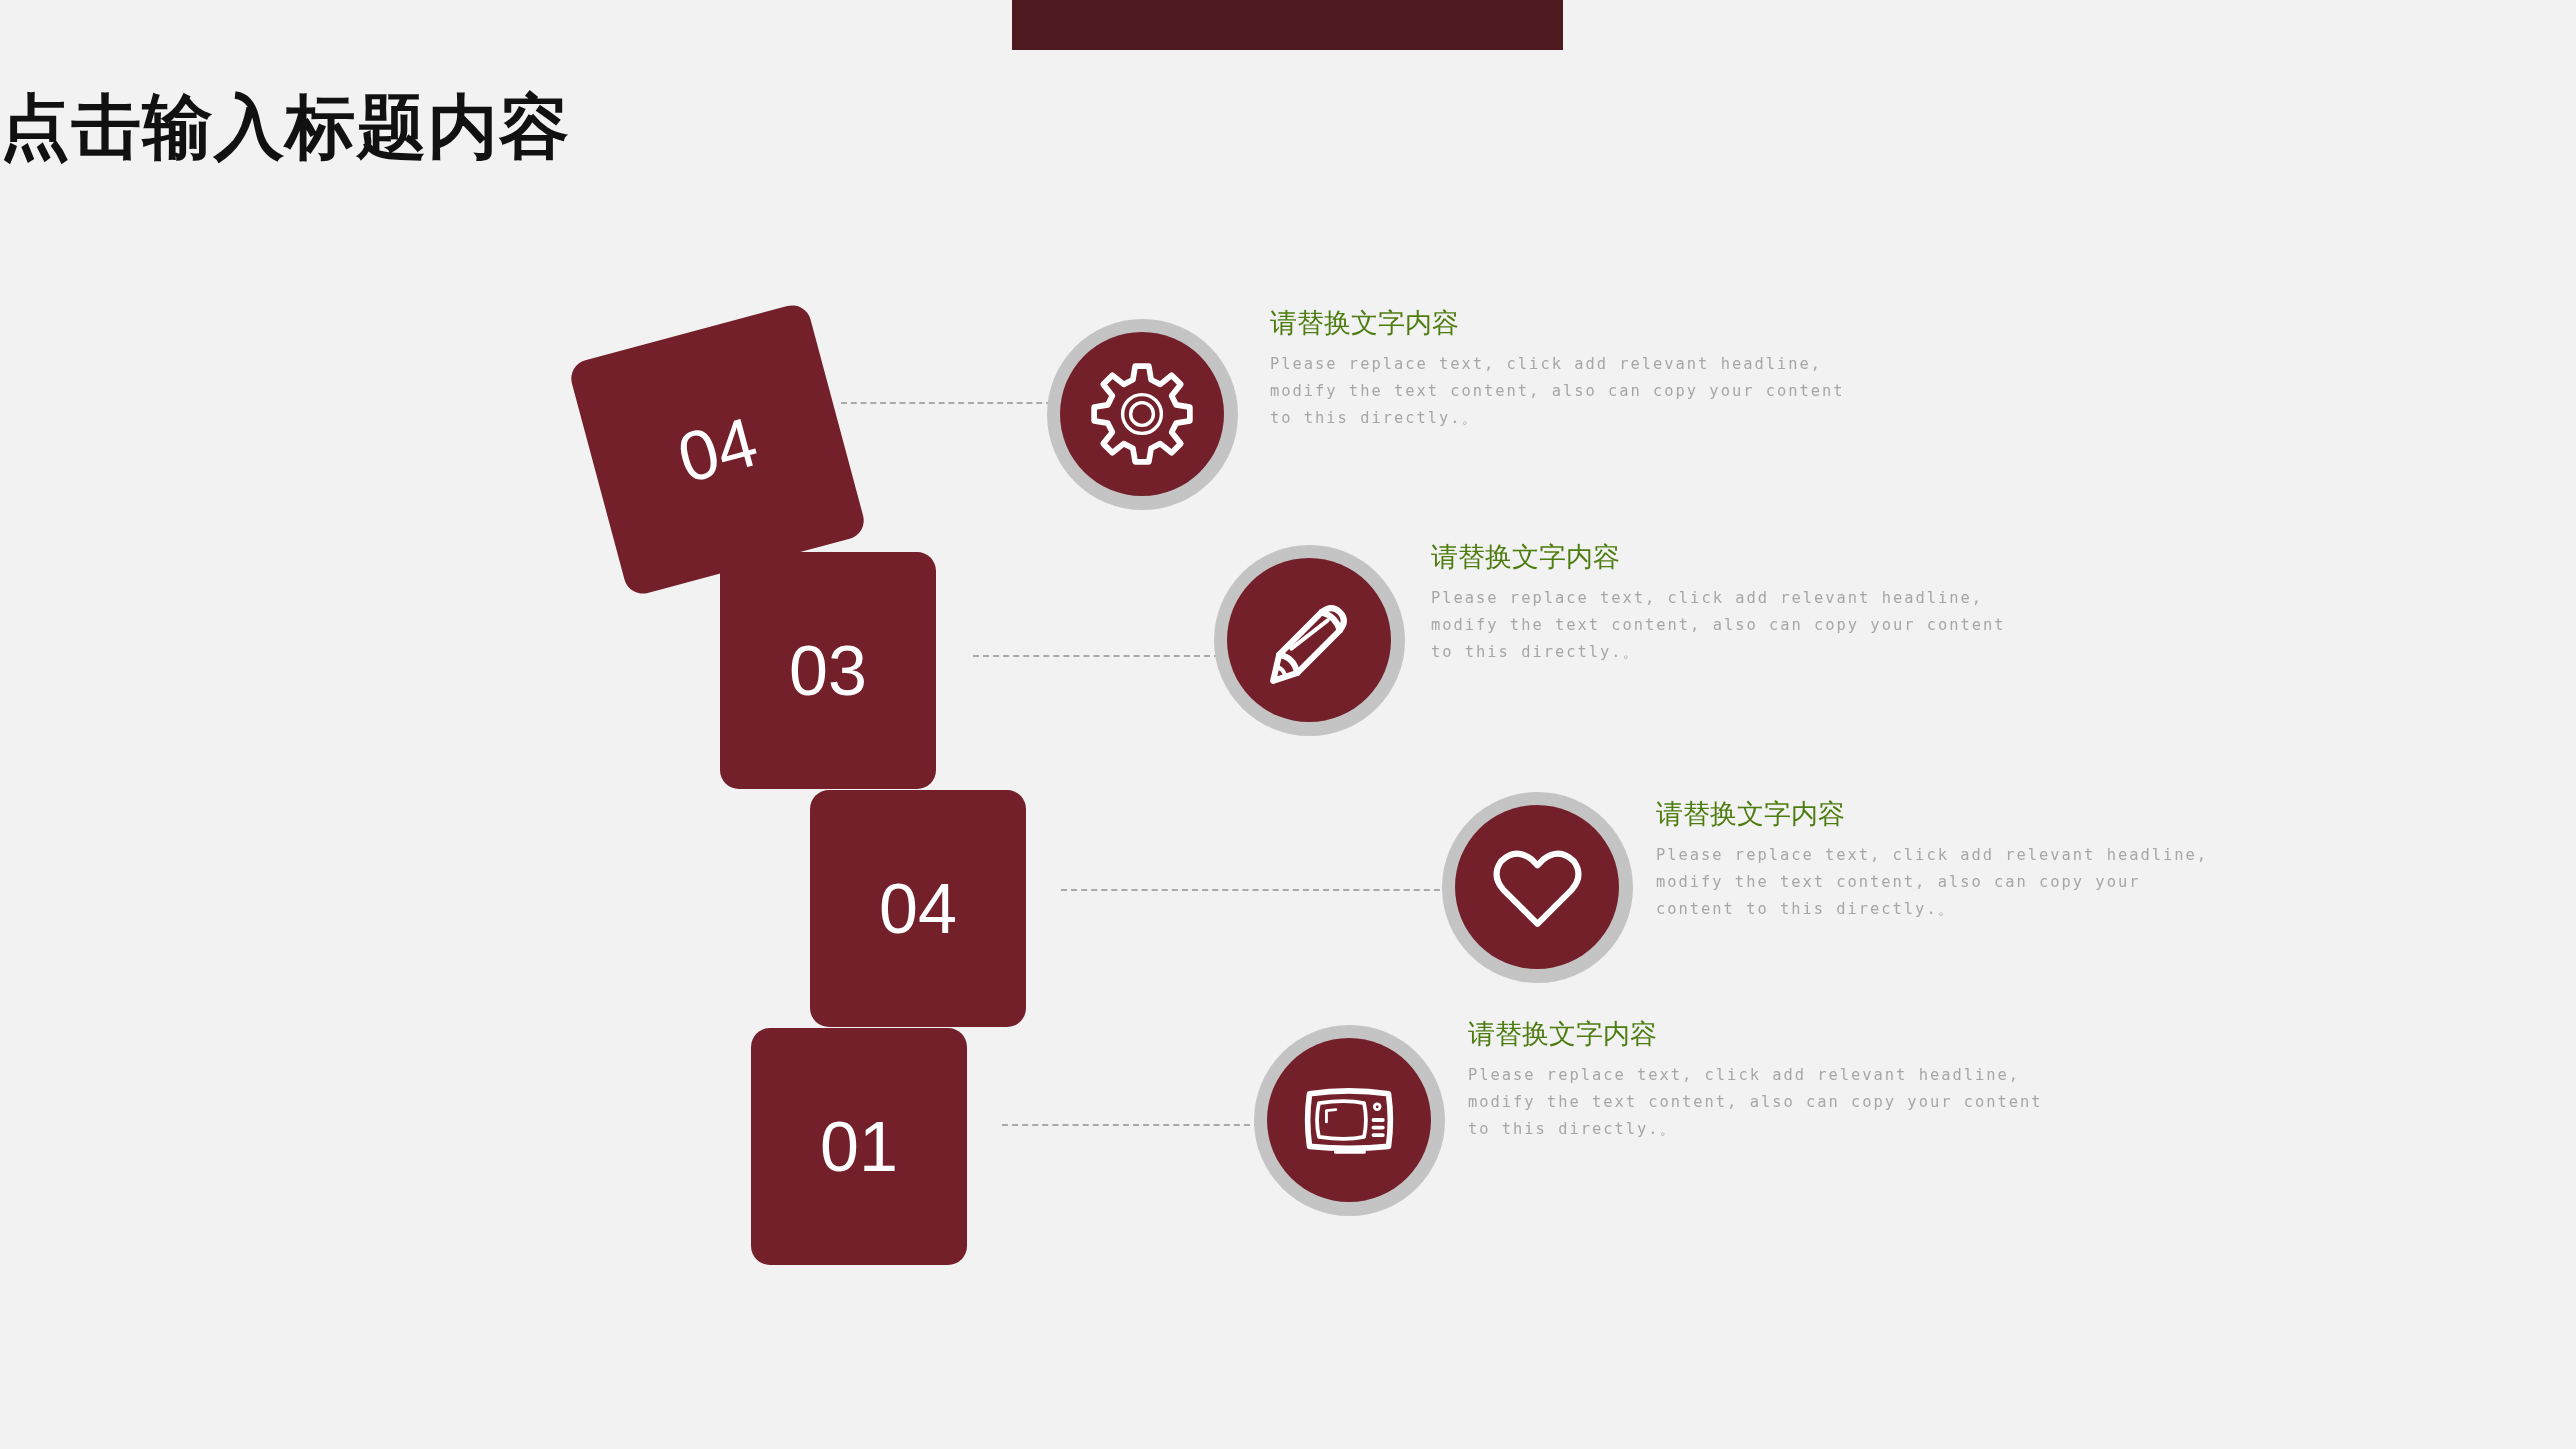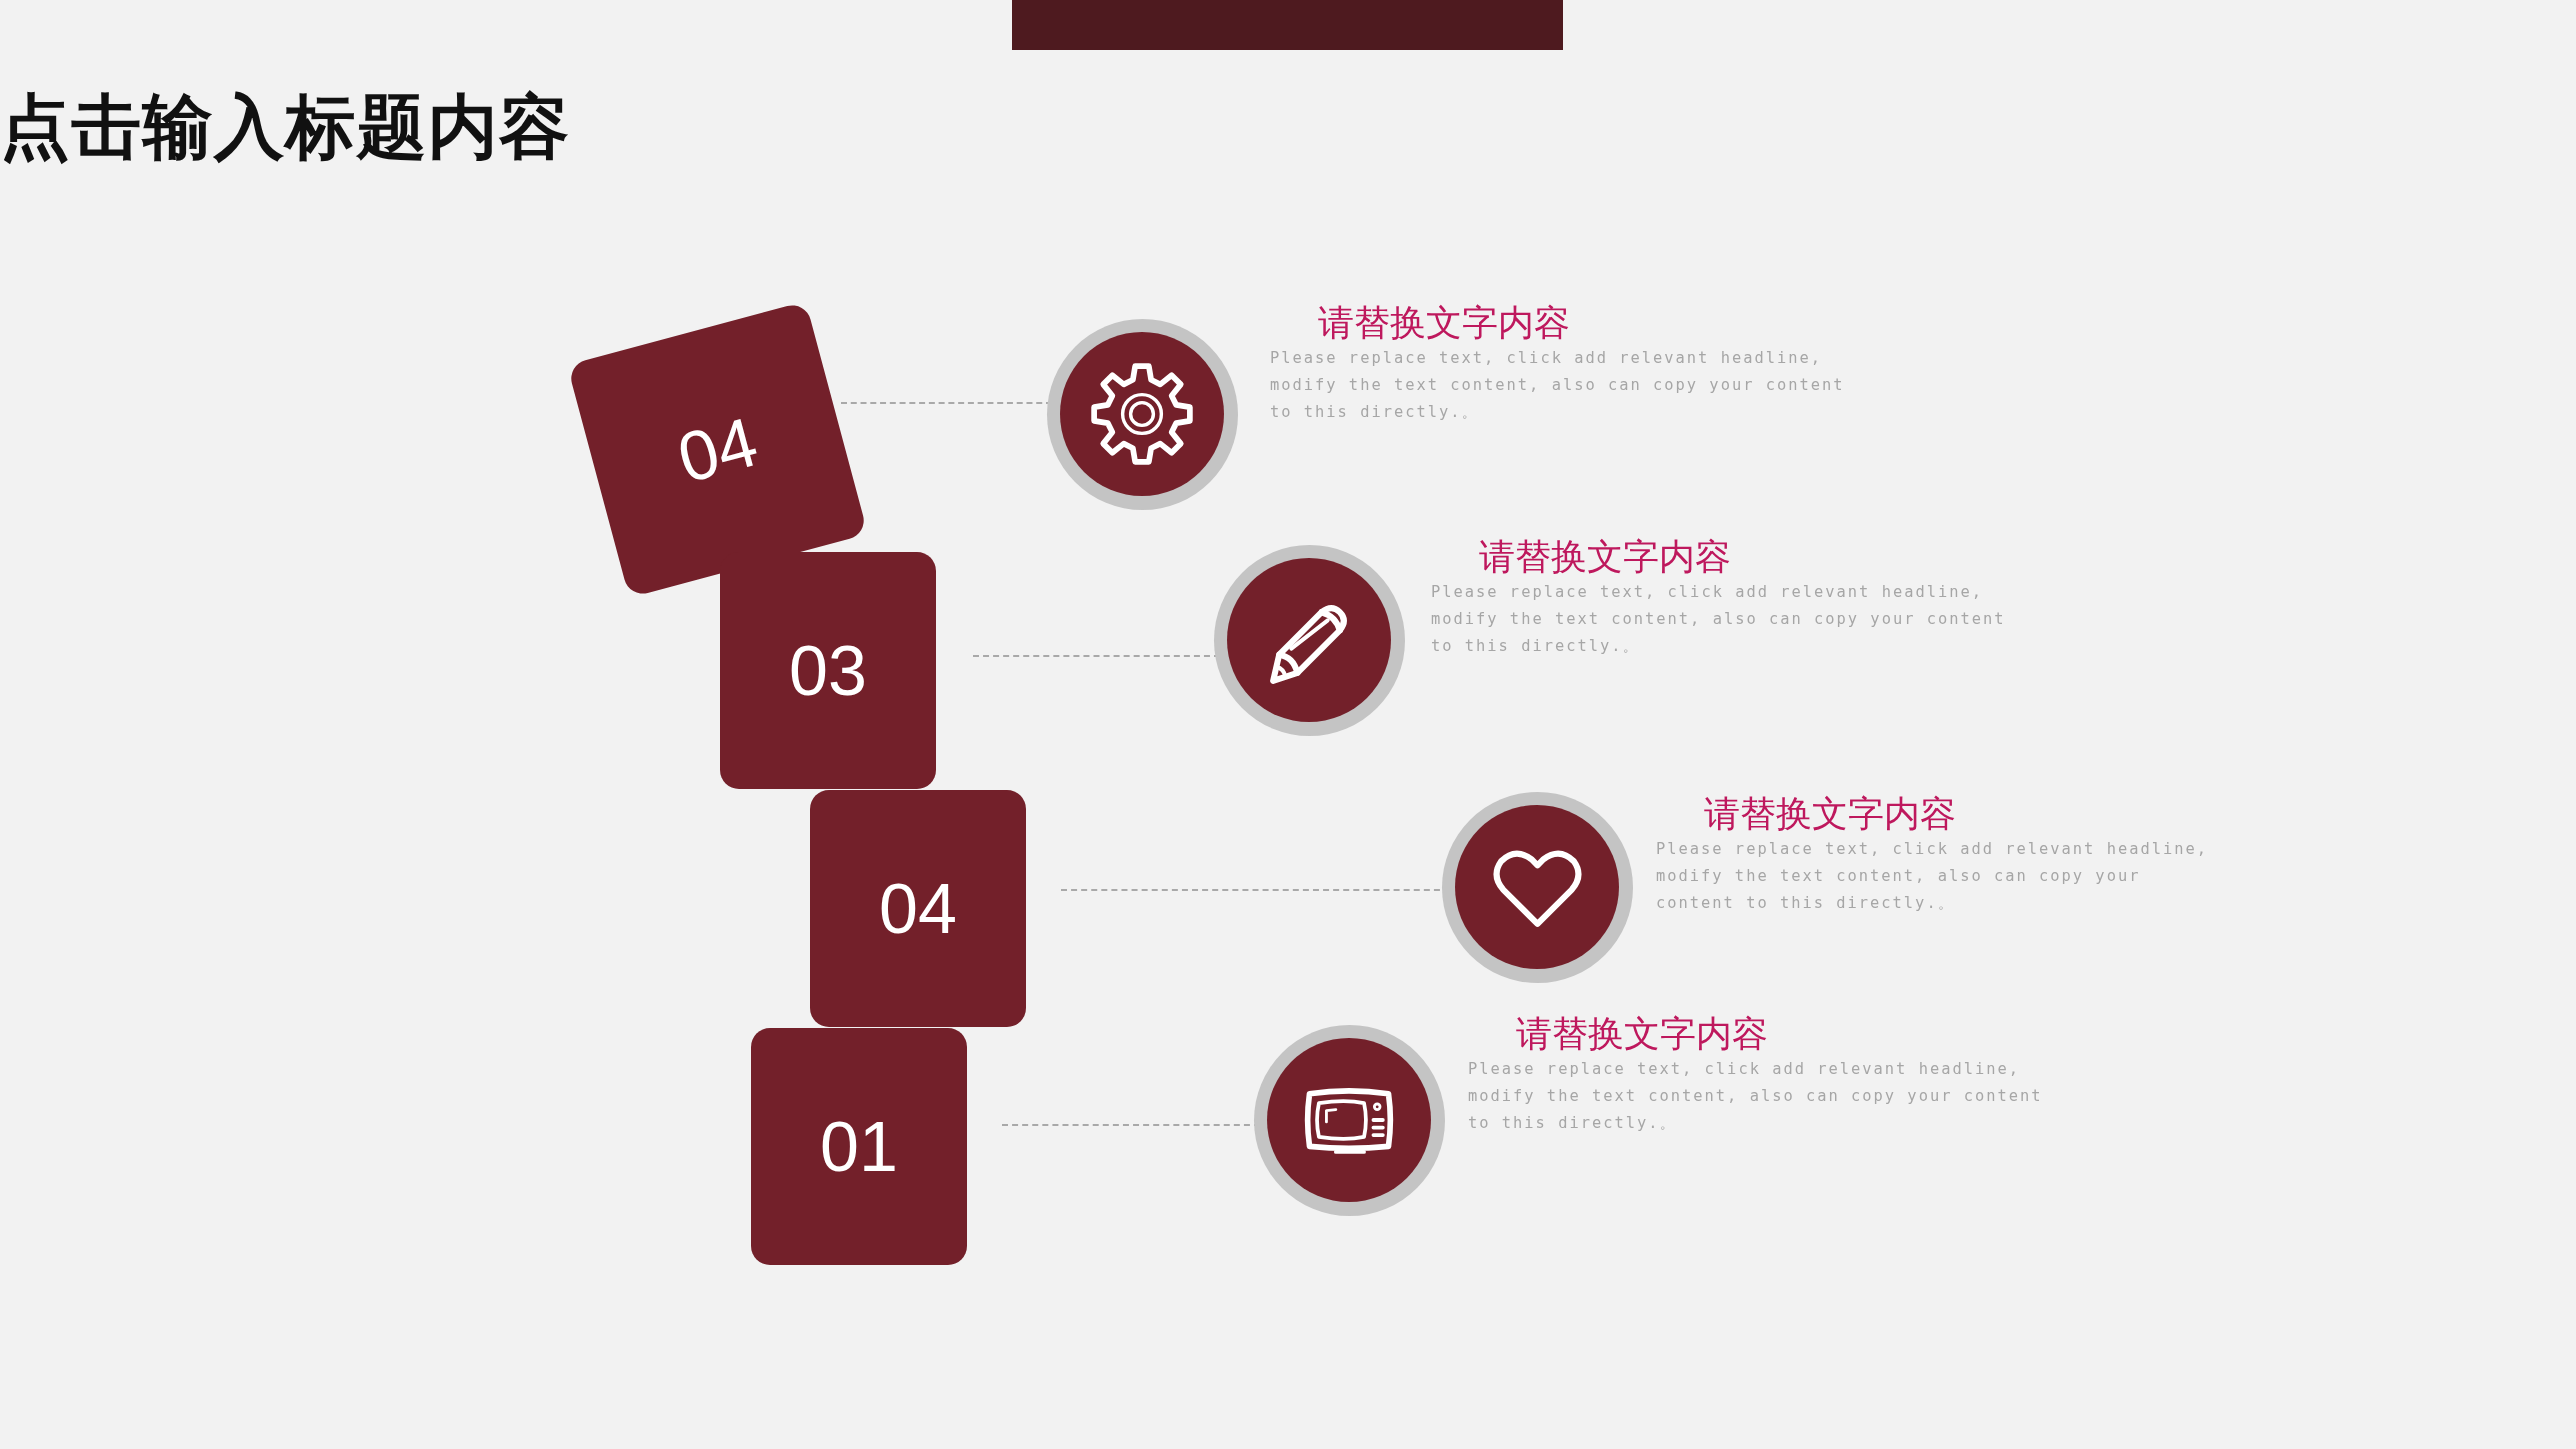--- a/index.html
+++ b/index.html
@@ -5,22 +5,22 @@
   html, body { margin:0; padding:0; }
   body { width:2576px; height:1449px; background:#f2f2f2; position:relative; overflow:hidden; font-family:"DejaVu Sans", sans-serif; }
   .topbar { position:absolute; left:1012px; top:0; width:551px; height:50px; background:#4e1a1f; }
   .title { position:absolute; left:0; width:2576px; top:81px; text-align:left; font-size:70px; color:#111; font-weight:bold; letter-spacing:1.3px; }
   .box { position:absolute; width:216px; height:237px; background:#73202a; border-radius:19px; color:#fff; font-family:"Liberation Sans", sans-serif; font-size:70px; display:flex; align-items:center; justify-content:center; }
   .box span { display:block; }
   .dash { position:absolute; height:0; border-top:2px dashed #a9a9a9; }
   .circle { position:absolute; width:191px; height:191px; border-radius:50%; background:#c4c4c4; }
   .circle .inner { position:absolute; left:13.4px; top:13.4px; width:164px; height:164px; border-radius:50%; background:#73202a; display:flex; align-items:center; justify-content:center; }
   .textblock { position:absolute; }
-  .textblock .head { font-size:36px; color:#be185d; line-height:40px; white-space:nowrap;margin-left:48px; }
-  .textblock .body { font-family:"DejaVu Sans Mono", monospace; font-size:15.4px; color:#a6a6a6; line-height:27px; letter-spacing:2px; margin-top:2px; }
+  .textblock .head { font-size:27px; color:#4d7c0f; line-height:40px; white-space:nowrap; }
+  .textblock .body { font-family:"DejaVu Sans Mono", monospace; font-size:15.4px; color:#a6a6a6; line-height:27px; letter-spacing:2px; margin-top:8px; }
 </style>
 </head>
 <body>
 
 <div class="topbar"></div>
 <div class="title">点击输入标题内容</div>
 
 <div class="dash" style="left:841px; top:402px; width:211px;"></div>
 <div class="dash" style="left:973px; top:655px; width:247px;"></div>
 <div class="dash" style="left:1061px; top:889px; width:389px;"></div>

